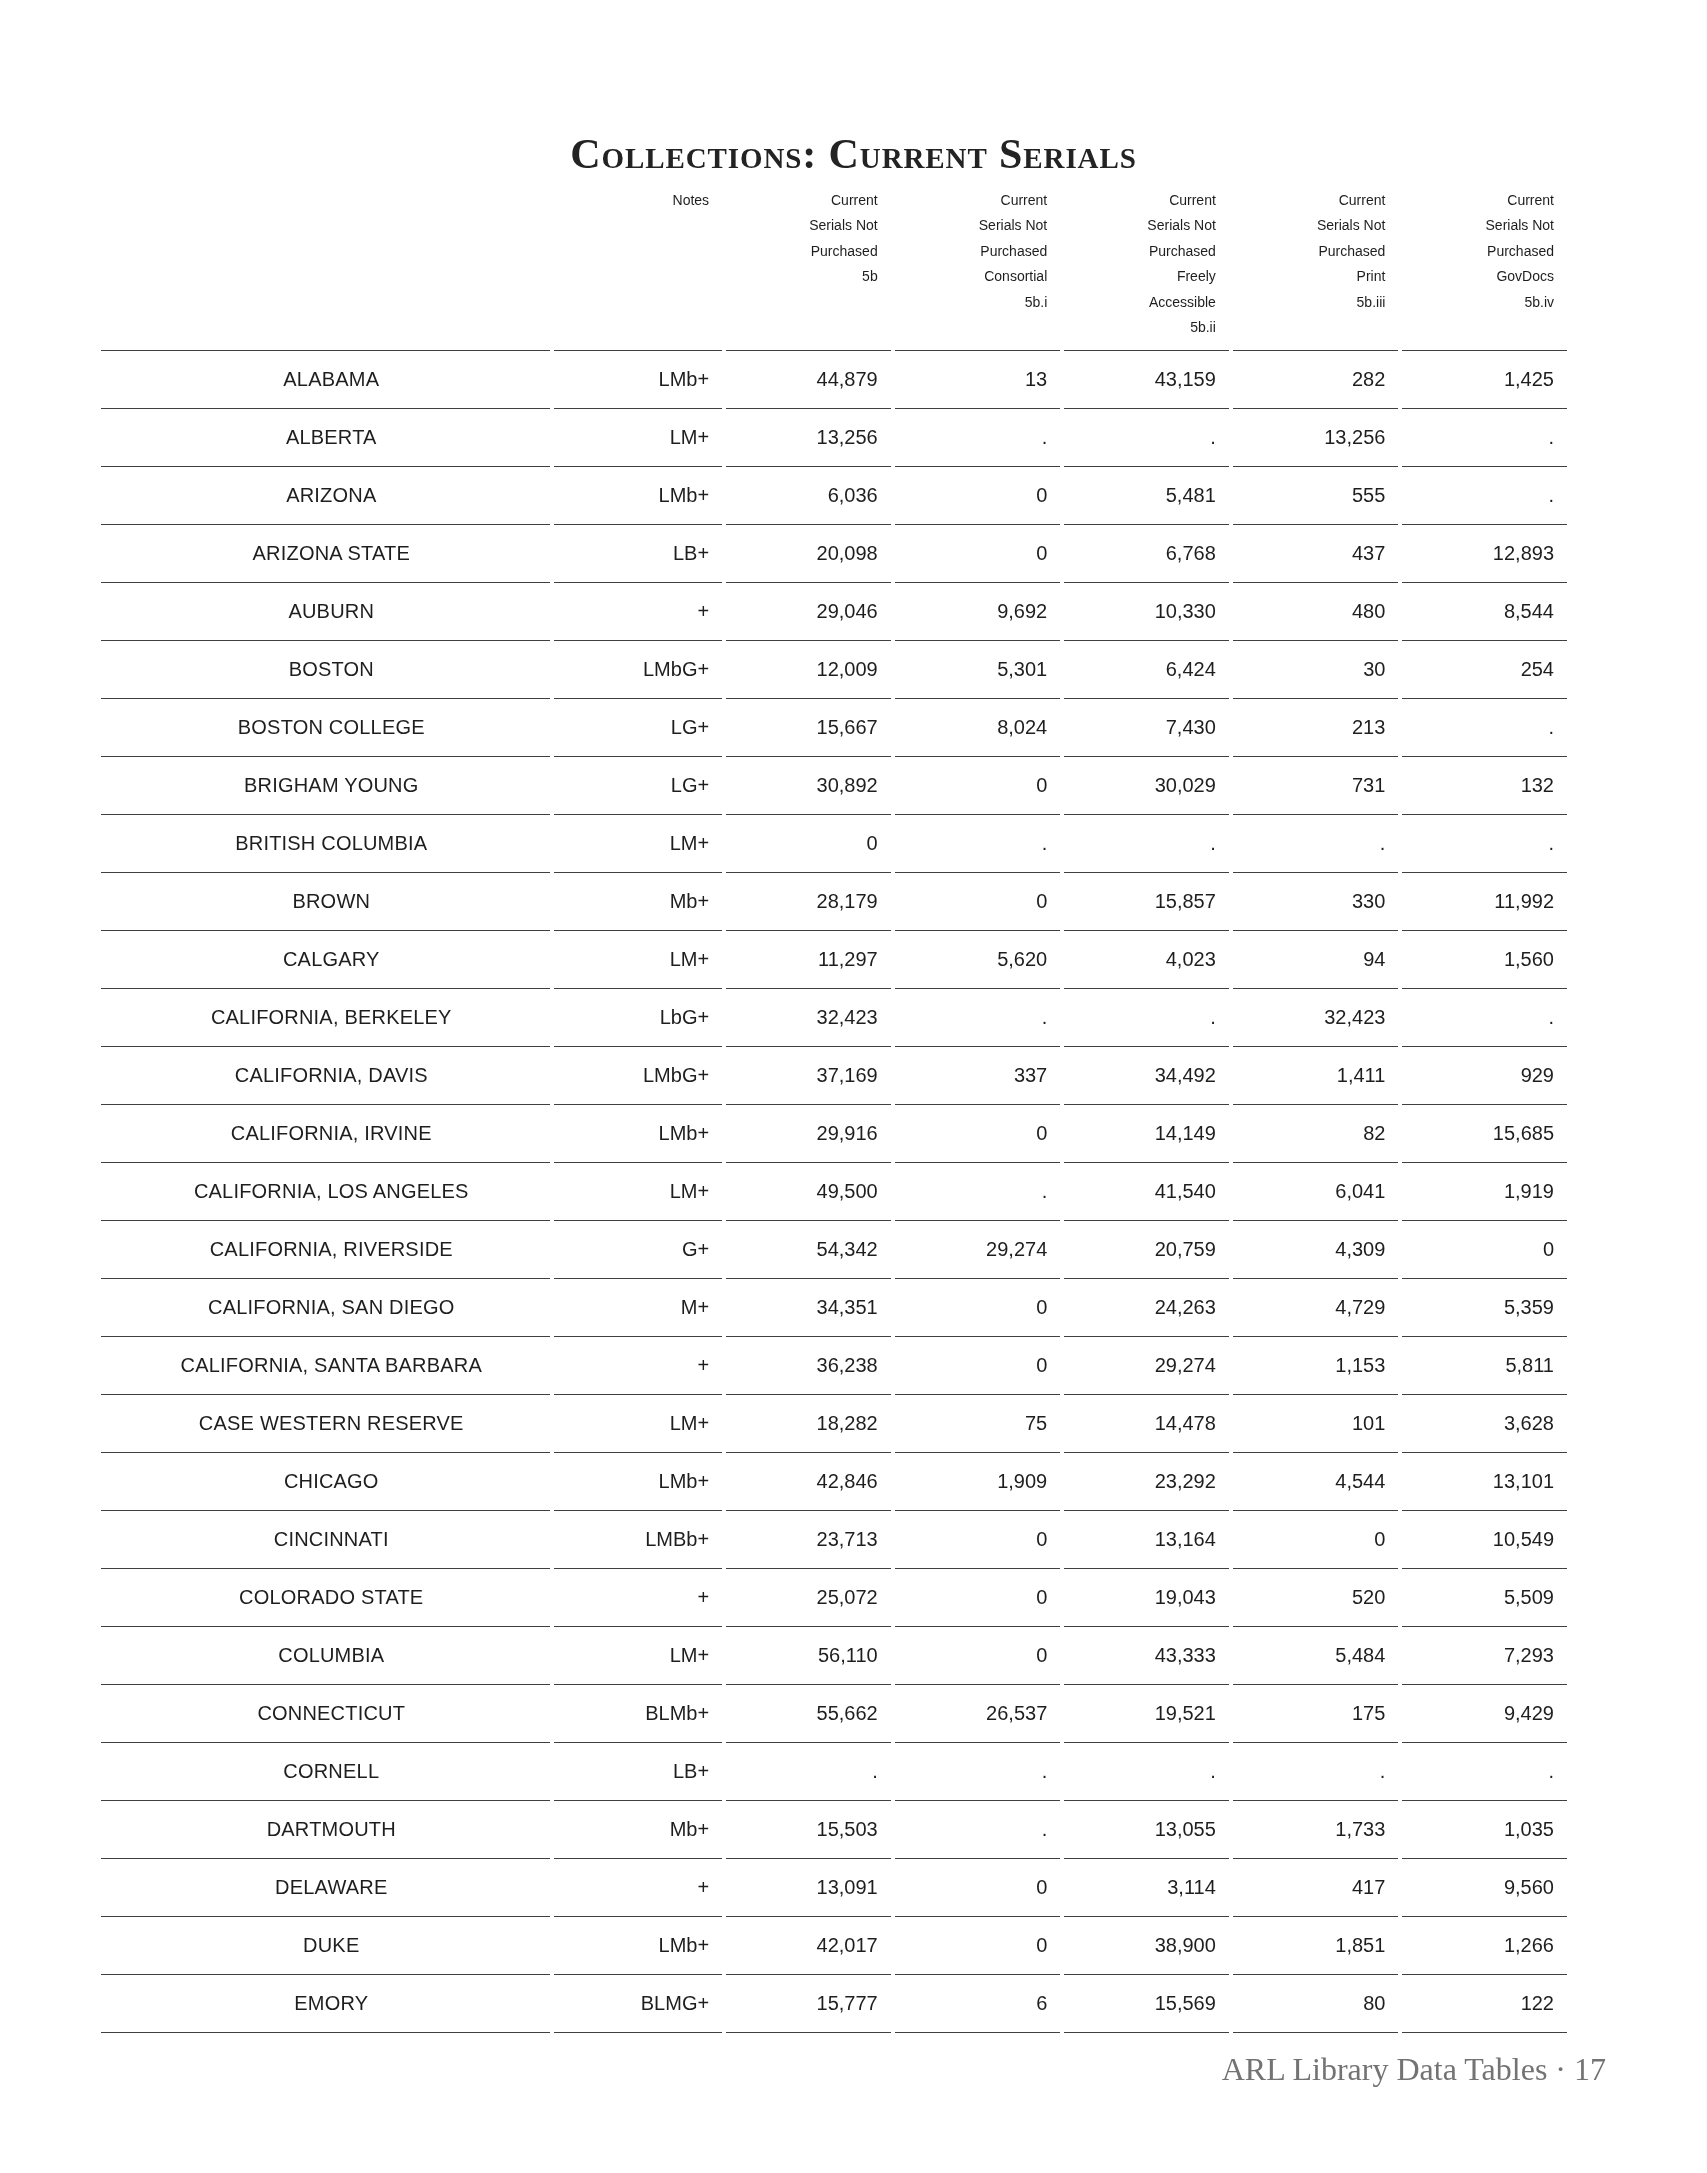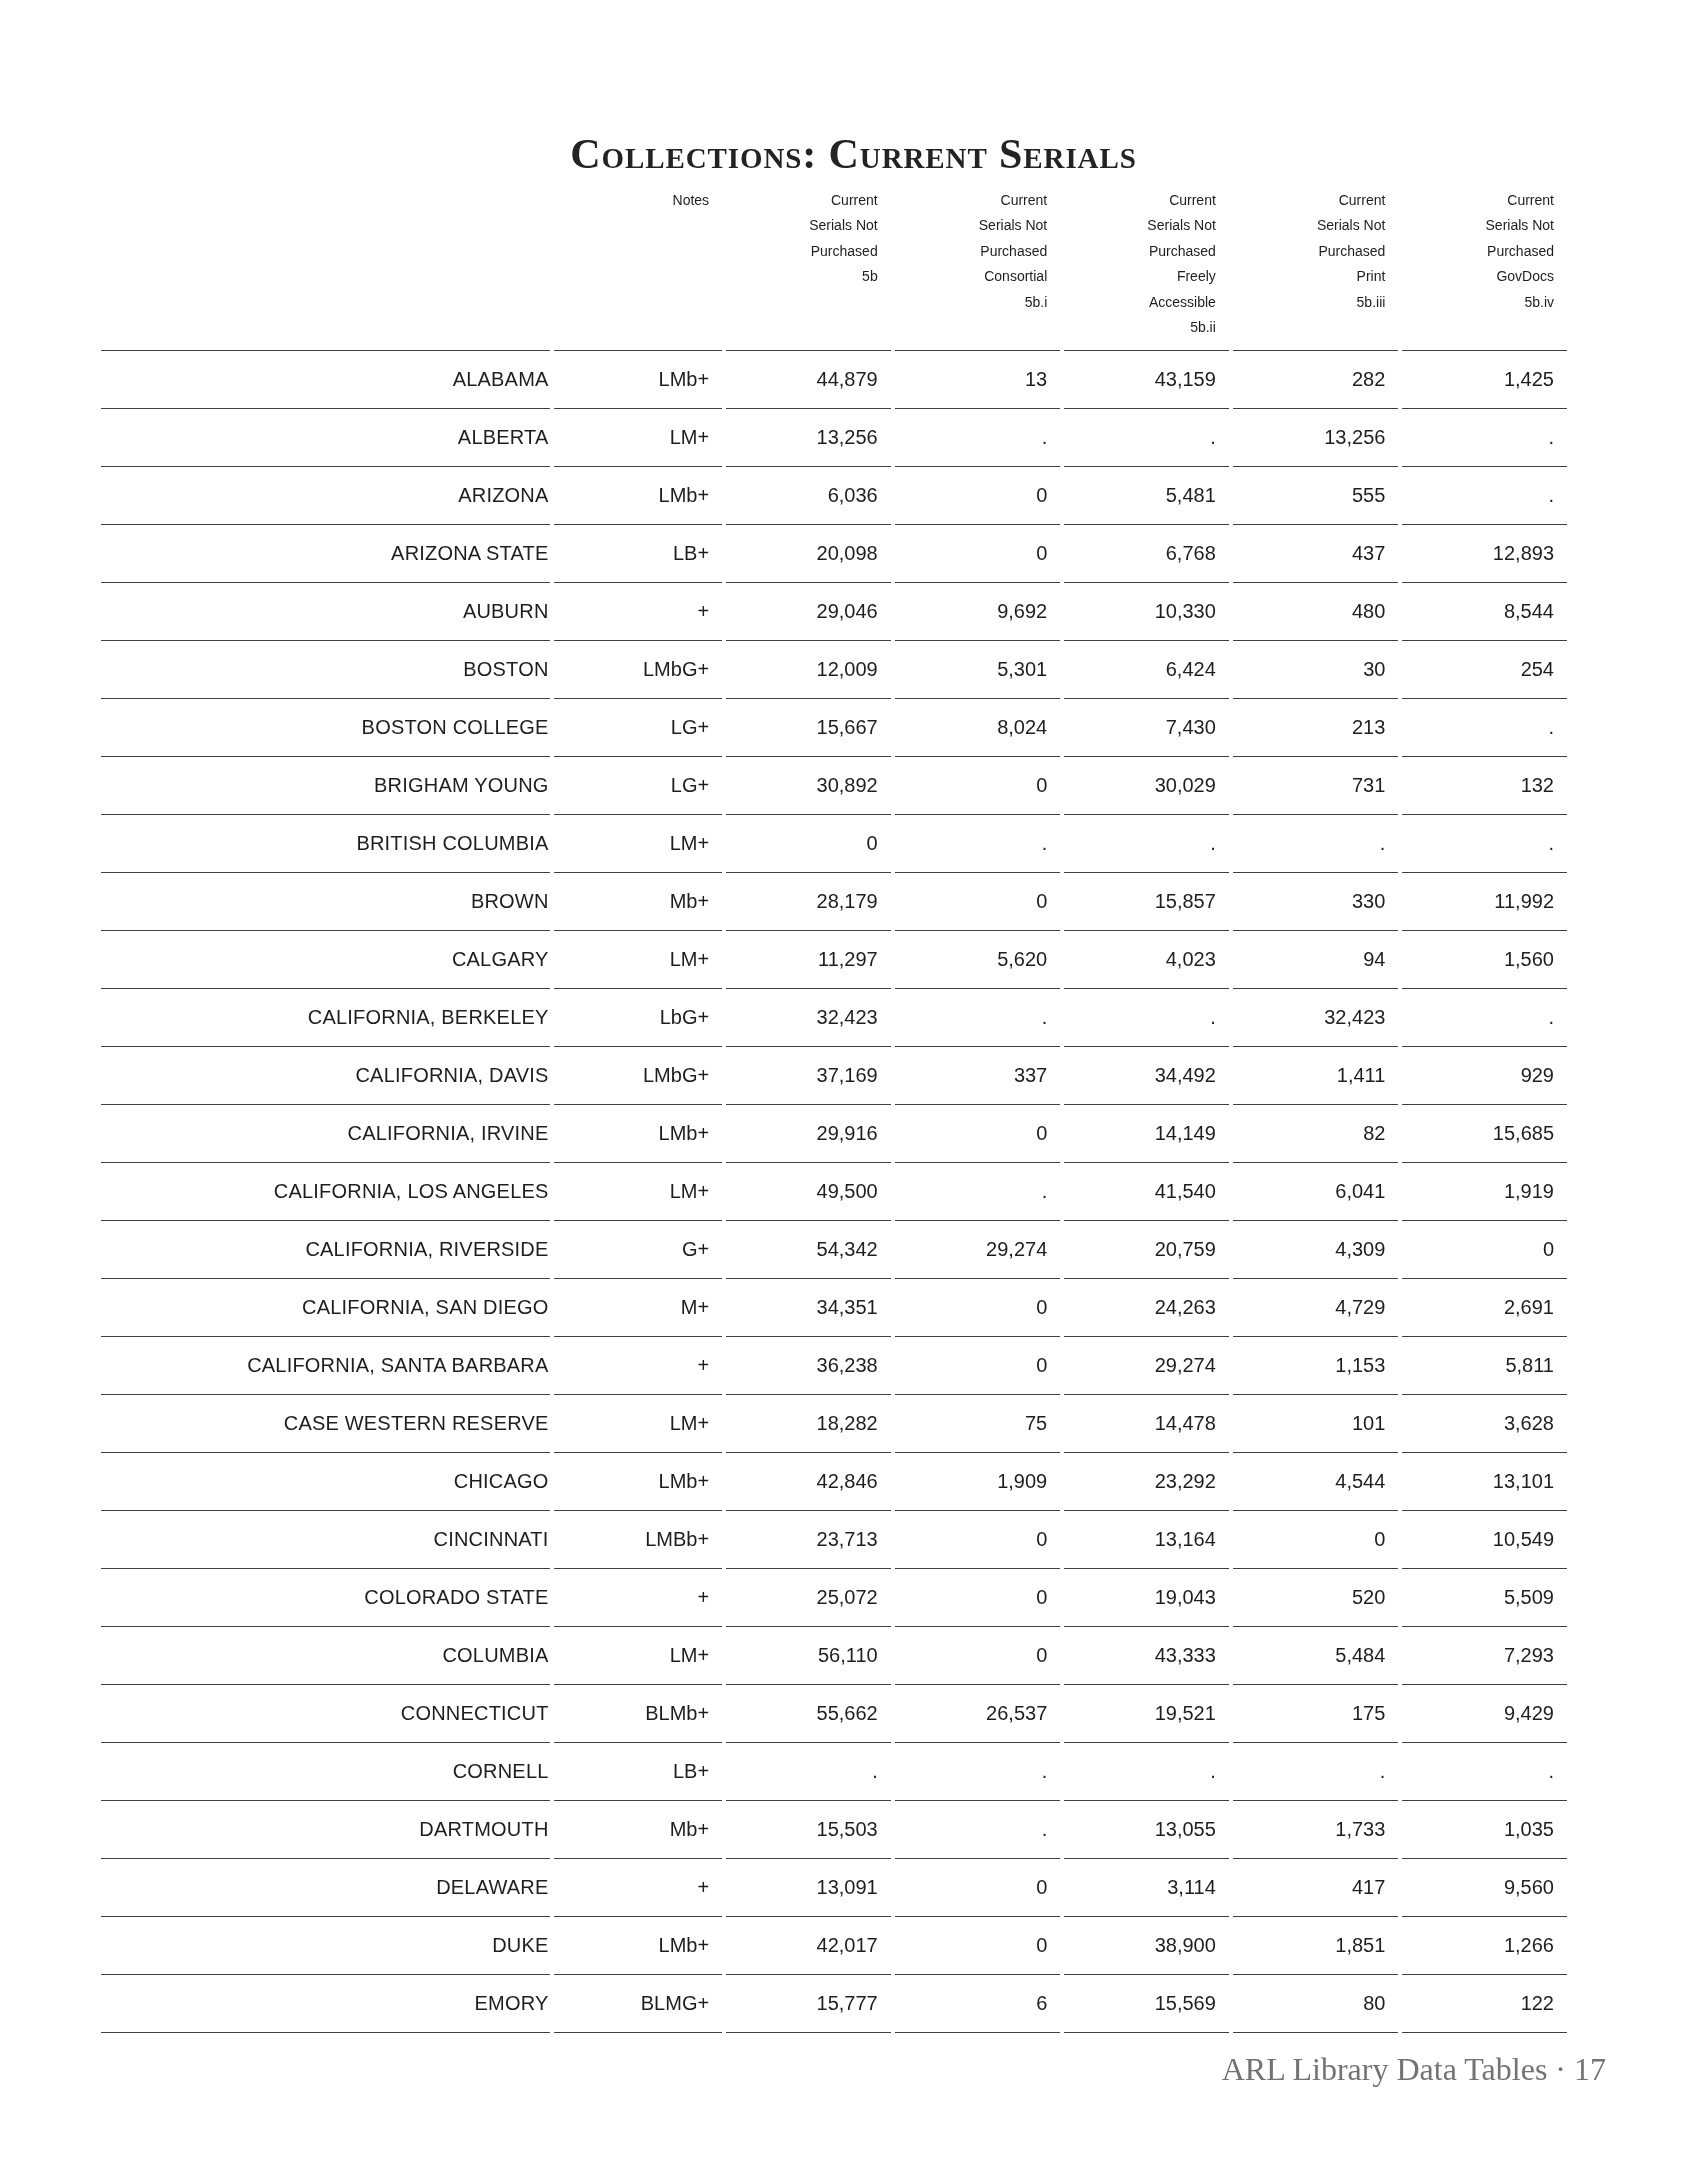--- a/index.html
+++ b/index.html
@@ -50,21 +50,21 @@
     color: #1e1e1e;
   }
   table.serials td {
     height: 55px;
     border-bottom: 1.4px solid #3f3f3f;
     vertical-align: middle;
     font-size: 20px;
     color: #1e1e1e;
   }
   table.serials td.inst {
-    text-align: right;
+    text-align: center;
     padding-left: 13px;
     letter-spacing: 0.2px;
   }
   table.serials td.num {
     text-align: right;
     padding-right: 13px;
   }
   .page-footer {
     position: absolute;
     top: 2051px;
@@ -265,21 +265,21 @@
         <td class="num">4,309</td>
         <td class="num">0</td>
       </tr>
       <tr>
         <td class="inst">CALIFORNIA, SAN DIEGO</td>
         <td class="num">M+</td>
         <td class="num">34,351</td>
         <td class="num">0</td>
         <td class="num">24,263</td>
         <td class="num">4,729</td>
-        <td class="num">2,691</td>
+        <td class="num">5,359</td>
       </tr>
       <tr>
         <td class="inst">CALIFORNIA, SANTA BARBARA</td>
         <td class="num">+</td>
         <td class="num">36,238</td>
         <td class="num">0</td>
         <td class="num">29,274</td>
         <td class="num">1,153</td>
         <td class="num">5,811</td>
       </tr>

